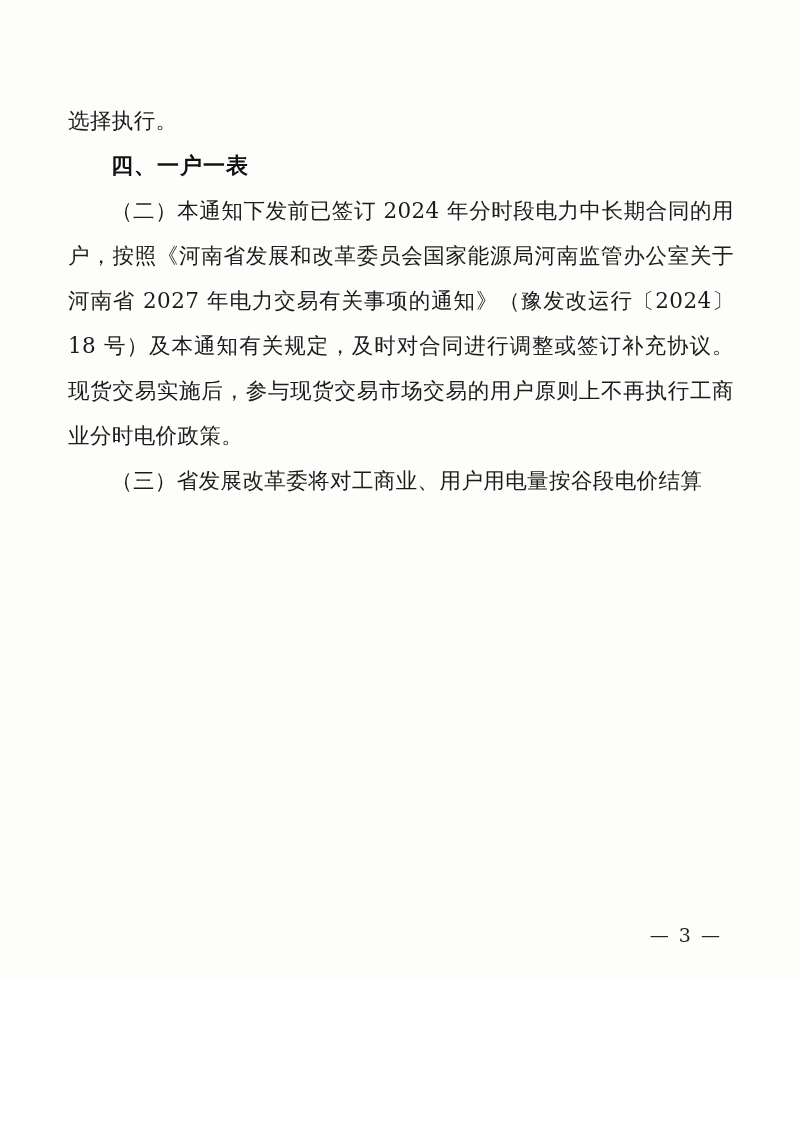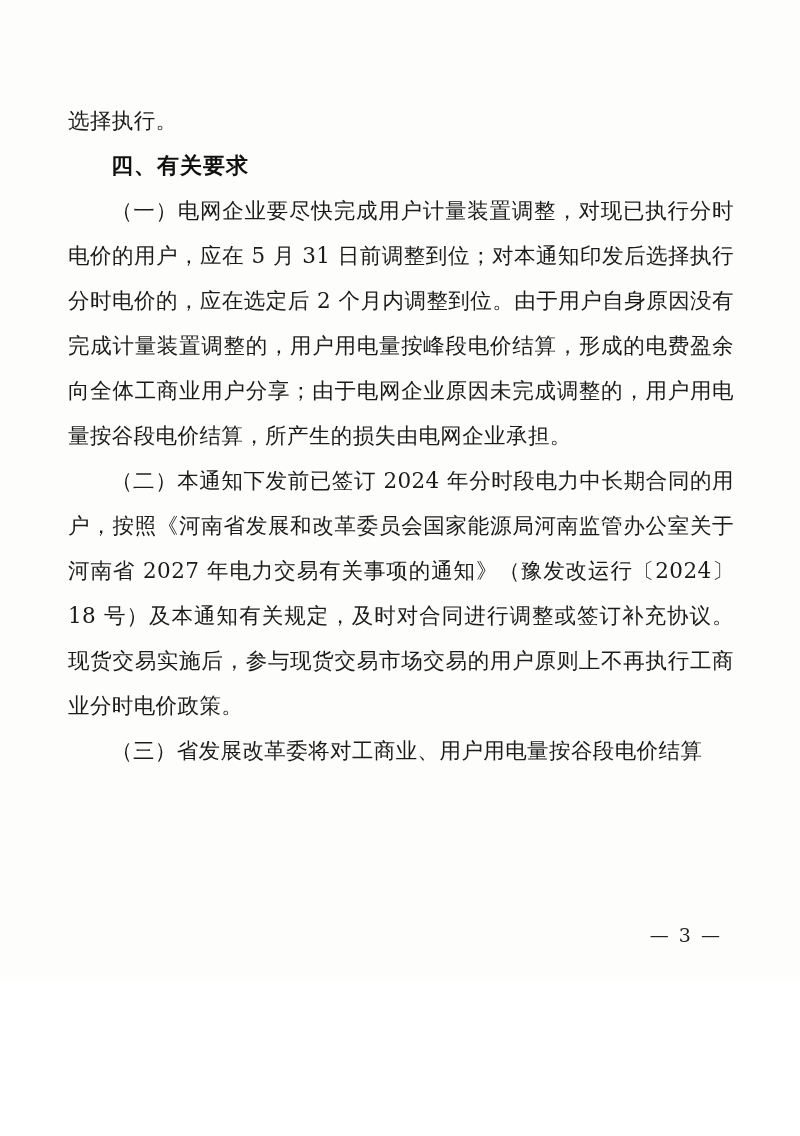--- a/index.html
+++ b/index.html
@@ -63,23 +63,22 @@
 </style>
 </head>
 <body>
 
 <div class="page">
   <div class="content">
 
     <p class="para">选择执行。</p>
 
 
-    <h2 class="heading">四、有关要求</h2>
+    <h2 class="heading">四、一户一表</h2>
 
-    <p class="para indent">（一）电网企业要尽快完成用户计量装置调整，对现已执行分时电价的用户，应在 5 月 31 日前调整到位；对本通知印发后选择执行分时电价的，应在选定后 2 个月内调整到位。由于用户自身原因没有完成计量装置调整的，用户用电量按峰段电价结算，形成的电费盈余向全体工商业用户分享；由于电网企业原因未完成调整的，用户用电量按谷段电价结算，所产生的损失由电网企业承担。</p>
 
     <p class="para indent">（二）本通知下发前已签订 2024 年分时段电力中长期合同的用户，按照《河南省发展和改革委员会国家能源局河南监管办公室关于河南省 2027 年电力交易有关事项的通知》（豫发改运行〔2024〕18 号）及本通知有关规定，及时对合同进行调整或签订补充协议。现货交易实施后，参与现货交易市场交易的用户原则上不再执行工商业分时电价政策。</p>
 
     <p class="para indent">（三）省发展改革委将对工商业、用户用电量按谷段电价结算</p>
 
   </div>
 
   <div class="page-number">— 3 —</div>
 </div>
 

